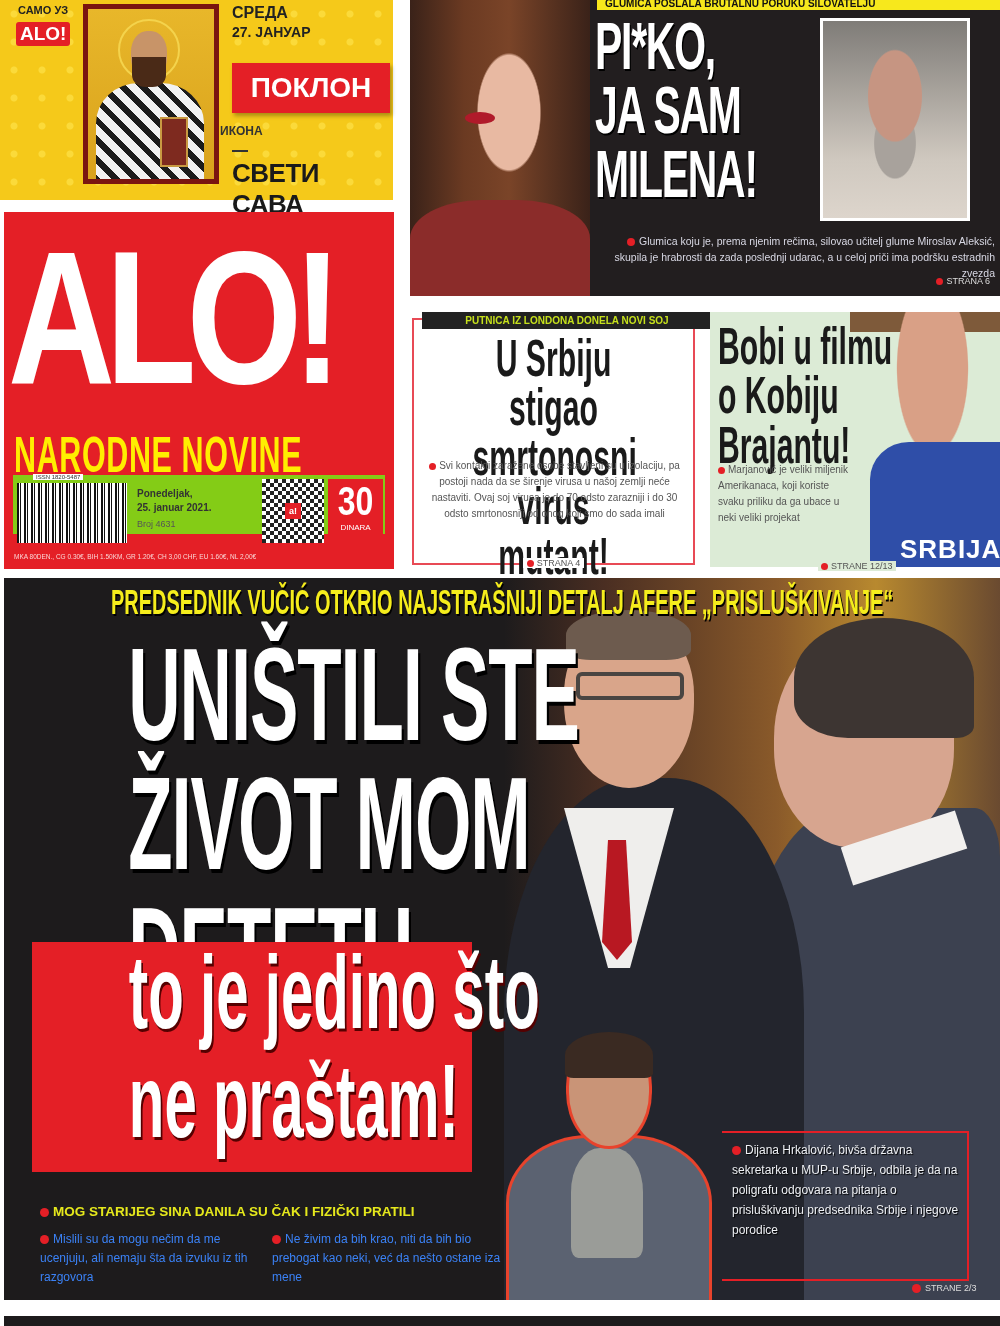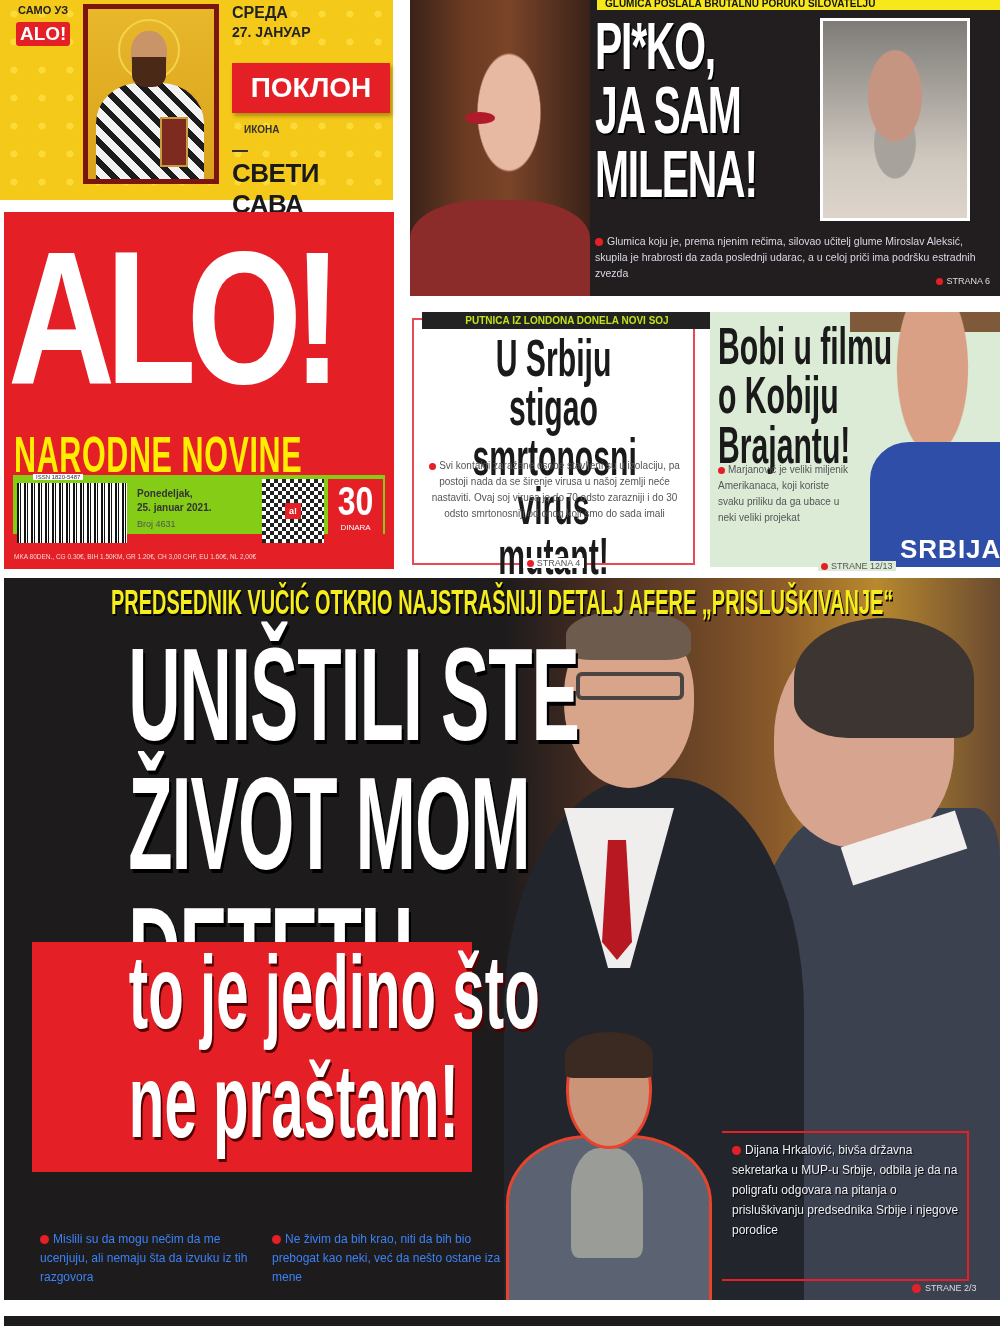--- a/index.html
+++ b/index.html
@@ -15,36 +15,36 @@
   #promo .icon-inner { width: 100%; height: 100%; background: linear-gradient(#e8b72a, #d9a21c); position: relative; overflow: hidden; }
   #promo .halo { position: absolute; left: 30px; top: 10px; width: 62px; height: 62px; border-radius: 50%; border: 2px solid #f4d34c; }
   #promo .saint-head { position: absolute; left: 43px; top: 22px; width: 36px; height: 46px; background: #c89468; border-radius: 45% 45% 40% 40%; }
   #promo .saint-beard { position: absolute; left: 44px; top: 48px; width: 34px; height: 30px; background: #4a2a17; border-radius: 0 0 40% 40%; }
   #promo .saint-robe { position: absolute; left: 8px; top: 74px; width: 108px; height: 100px; background:
     repeating-linear-gradient(45deg, #1c1c1c 0 6px, #f2f2f2 6px 14px); border-radius: 40% 40% 0 0; }
   #promo .book { position: absolute; left: 72px; top: 108px; width: 28px; height: 50px; background: #7e2a1f; border: 2px solid #c89a42; }
   #promo .date-l1 { position: absolute; left: 232px; top: 4px; font-size: 16px; font-weight: bold; color: #222; }
   #promo .date-l2 { position: absolute; left: 232px; top: 24px; font-size: 14px; font-weight: bold; color: #222; }
   #promo .poklon { position: absolute; left: 232px; top: 63px; width: 158px; height: 50px; background: #e41f26; color: #fff; font-size: 28px; font-weight: bold; display: flex; align-items: center; justify-content: center; box-shadow: 2px 3px 4px rgba(0,0,0,0.3); }
-  #promo .ikona { position: absolute; left: 244px; top: 124px; font-size: 10px; font-weight: bold; color: #333; }
+  #promo .ikona { position: absolute; left: 220px; top: 124px; font-size: 12px; font-weight: bold; color: #333; }
   #promo .dash { position: absolute; left: 232px; top: 150px; width: 16px; height: 2px; background: #333; }
   #promo .sveti { position: absolute; left: 232px; top: 158px; font-size: 26px; font-weight: bold; color: #1a1a1a; letter-spacing: -0.5px; }
 
   
   #milena { position: absolute; left: 410px; top: 0; width: 590px; height: 296px; background: #221e1f; overflow: hidden; }
   #milena .photo-woman { position: absolute; left: 0; top: 0; width: 180px; height: 296px;
     background: radial-gradient(ellipse at 55% 38%, #e8b9a2 0 22%, transparent 23%),
                 linear-gradient(90deg, #3a2219 0%, #6b3a22 30%, #7a4428 55%, #3a2219 100%); }
   #milena .lips { position: absolute; left: 55px; top: 112px; width: 30px; height: 12px; background: #b01a2a; border-radius: 50%; }
   #milena .shirt { position: absolute; left: 0; top: 200px; width: 180px; height: 96px; background: #8b2c2a; border-radius: 40% 40% 0 0; }
   #milena .kicker { position: absolute; left: 187px; top: 0; width: 403px; height: 10px; background: #f7e81c; overflow: hidden; font-size: 10px; line-height: 8px; font-weight: bold; color: #111; padding-left: 8px; }
   #milena .headline { position: absolute; left: 185px; top: 14px; color: #fff; font-weight: bold; line-height: 0.97; font-size: 66px; letter-spacing: -2px; transform: scaleX(0.62); transform-origin: left top; width: 380px; text-shadow: 2px 2px 0 #000; }
   #milena .man-photo { position: absolute; left: 410px; top: 18px; width: 150px; height: 203px; border: 3px solid #fff;
     background: radial-gradient(ellipse at 50% 38%, #c69582 0 26%, transparent 27%), radial-gradient(ellipse at 50% 62%, #a8a29c 0 20%, transparent 21%), linear-gradient(#7f7c78, #cfc8bf 70%, #ddd5cc); }
-  #milena .deck { position: absolute; left: 185px; top: 233px; width: 400px; font-size: 10.5px; line-height: 16px; color: #d8d8e4; }
+  #milena .deck { position: absolute; left: 185px; top: 233px; width: 400px; font-size: 10.5px; line-height: 16px; color: #d8d8e4; text-align: right; }
   #milena .bullet { display: inline-block; width: 8px; height: 8px; background: #e41f26; border-radius: 50%; margin-right: 4px; vertical-align: middle; }
   #milena .strana { position: absolute; right: 10px; top: 276px; font-size: 9px; color: #ddd; }
 
   
   #masthead { position: absolute; left: 4px; top: 212px; width: 390px; height: 357px; background: #e41f26; }
   #masthead .logo { position: absolute; left: 4px; top: 10px; color: #fff; font-size: 190px; font-weight: bold; line-height: 1; letter-spacing: -12px; transform: scaleX(0.78); transform-origin: left top; white-space: nowrap; }
   #masthead .tagline { position: absolute; left: 10px; top: 218px; color: #ffee00; font-size: 50px; font-weight: bold; line-height: 1; transform: scaleX(0.61); transform-origin: left top; white-space: nowrap; letter-spacing: 1px; }
   #masthead .info { position: absolute; left: 9px; top: 263px; width: 372px; height: 59px; background: #84cc16; }
   #masthead .barcode { position: absolute; left: 4px; top: 8px; width: 110px; height: 60px; background: repeating-linear-gradient(90deg, #111 0 2px, #fff 2px 3px, #111 3px 4px, #fff 4px 7px); }
   #masthead .issn { position: absolute; left: 20px; top: -1px; font-size: 6px; color: #333; background: #fff; padding: 0 3px; }
@@ -246,20 +246,23 @@
     <span>ne praštam!</span>
   </div>
 
   <div class="hrkalovic">
     <div class="hrk-glow"></div>
     <div class="hrk-shirt"></div>
     <div class="hrk-head"></div>
     <div class="hrk-hair"></div>
   </div>
 
+  <div class="sub-kicker">
+    <span class="arrow"></span><span>MOG STARIJEG SINA DANILA SU ČAK I FIZIČKI PRATILI</span>
+  </div>
   <div class="col col-1">
     <span class="arrow"></span><span>Mislili su da mogu nečim da me ucenjuju, ali nemaju šta da izvuku iz tih razgovora</span>
   </div>
   <div class="col col-2">
     <span class="arrow"></span><span>Ne živim da bih krao, niti da bih bio prebogat kao neki, već da nešto ostane iza mene</span>
   </div>
 
   <div class="side-box"></div>
   <div class="side-note">
     <span class="arrow"></span><span>Dijana Hrkalović, bivša državna sekretarka u MUP-u Srbije, odbila je da na poligrafu odgovara na pitanja o prisluškivanju predsednika Srbije i njegove porodice</span>

